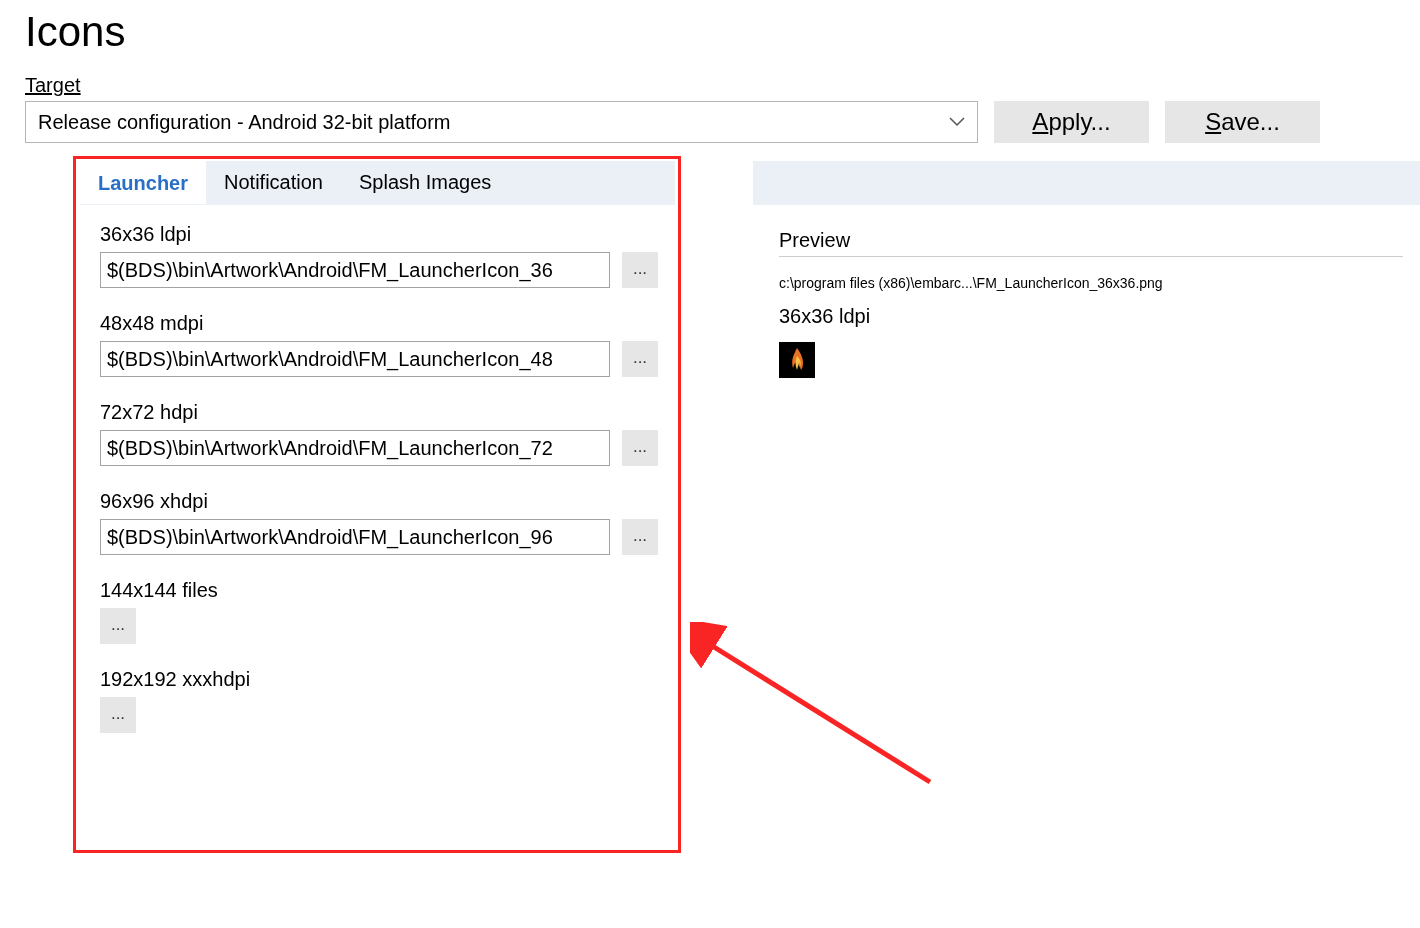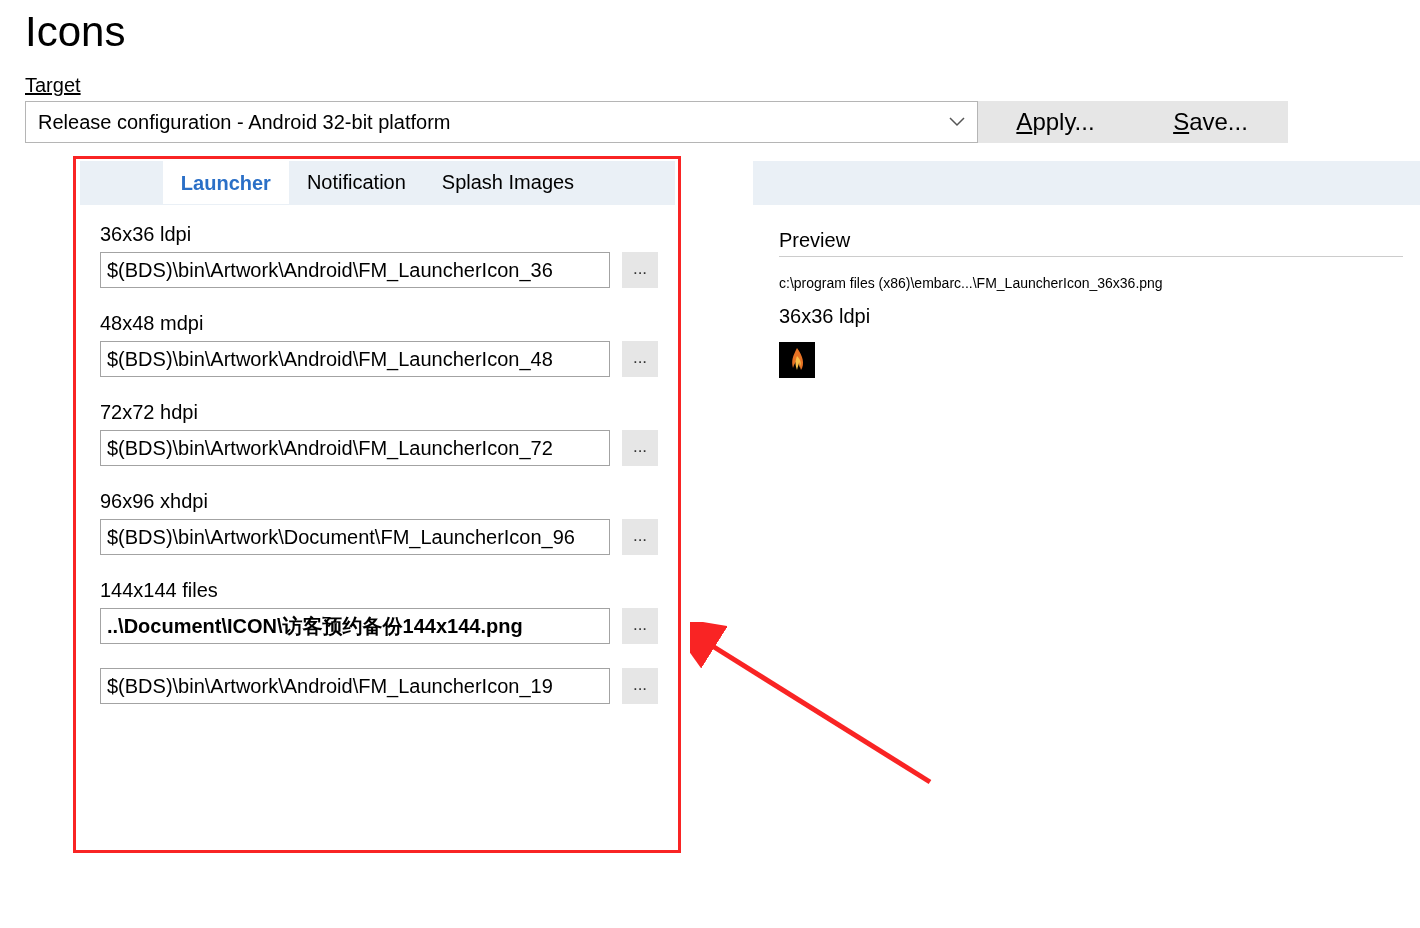--- a/index.html
+++ b/index.html
@@ -24,20 +24,21 @@
     }
     .target-label {
       font-size: 20px;
       margin-bottom: 4px;
       text-decoration: underline;
     }
     .underline-first::first-letter { text-decoration: underline; }
     .target-row {
       display: flex;
       align-items: flex-end;
+      gap: 16px;
     }
     .target-select {
       width: 953px;
       height: 42px;
       border: 1px solid #b5b5b5;
       display: flex;
       align-items: center;
       justify-content: space-between;
       padding: 0 12px;
       font-size: 20px;
@@ -79,21 +80,20 @@
       pointer-events: none;
     }
     .tabs {
       display: flex;
       background: #eaf0f6;
       height: 44px;
       align-items: stretch;
       border-bottom: 1px solid #eaf0f6;
       width: 595px;
       margin-left: 6px;
-      justify-content: center;
     }
     .tab {
       padding: 0 18px;
       display: flex;
       align-items: center;
       font-size: 20px;
       cursor: pointer;
     }
     .tab.active {
       background: #fff;
@@ -230,34 +230,33 @@
         <div class="field">
           <div class="field-label">72x72 hdpi</div>
           <div class="field-row">
             <div class="path-input">$(BDS)\bin\Artwork\Android\FM_LauncherIcon_72</div>
             <button class="browse-btn">...</button>
           </div>
         </div>
         <div class="field">
           <div class="field-label">96x96 xhdpi</div>
           <div class="field-row">
-            <div class="path-input">$(BDS)\bin\Artwork\Document\FM_LauncherIcon_96</div>
+            <div class="path-input">$(BDS)\bin\Artwork\Android\FM_LauncherIcon_96</div>
             <button class="browse-btn">...</button>
           </div>
         </div>
         <div class="field">
           <div class="field-label">144x144 files</div>
           <div class="field-row">
-            <div class="path-input bold">..\Document\ICON\访客预约备份144x144.png</div>
-            <button class="browse-btn">...</button>
-          </div>
-        </div>
-        <div class="field">
-          <div class="field-row">
-            <div class="path-input">$(BDS)\bin\Artwork\Android\FM_LauncherIcon_19</div>
+            <button class="browse-btn">...</button>
+          </div>
+        </div>
+        <div class="field">
+          <div class="field-label">192x192 xxxhdpi</div>
+          <div class="field-row">
             <button class="browse-btn">...</button>
           </div>
         </div>
       </div>
   </div>
 
   <div class="right-col">
     <div class="preview-header-bar"></div>
     <div class="preview-section">
       <div class="preview-heading">Preview</div>

